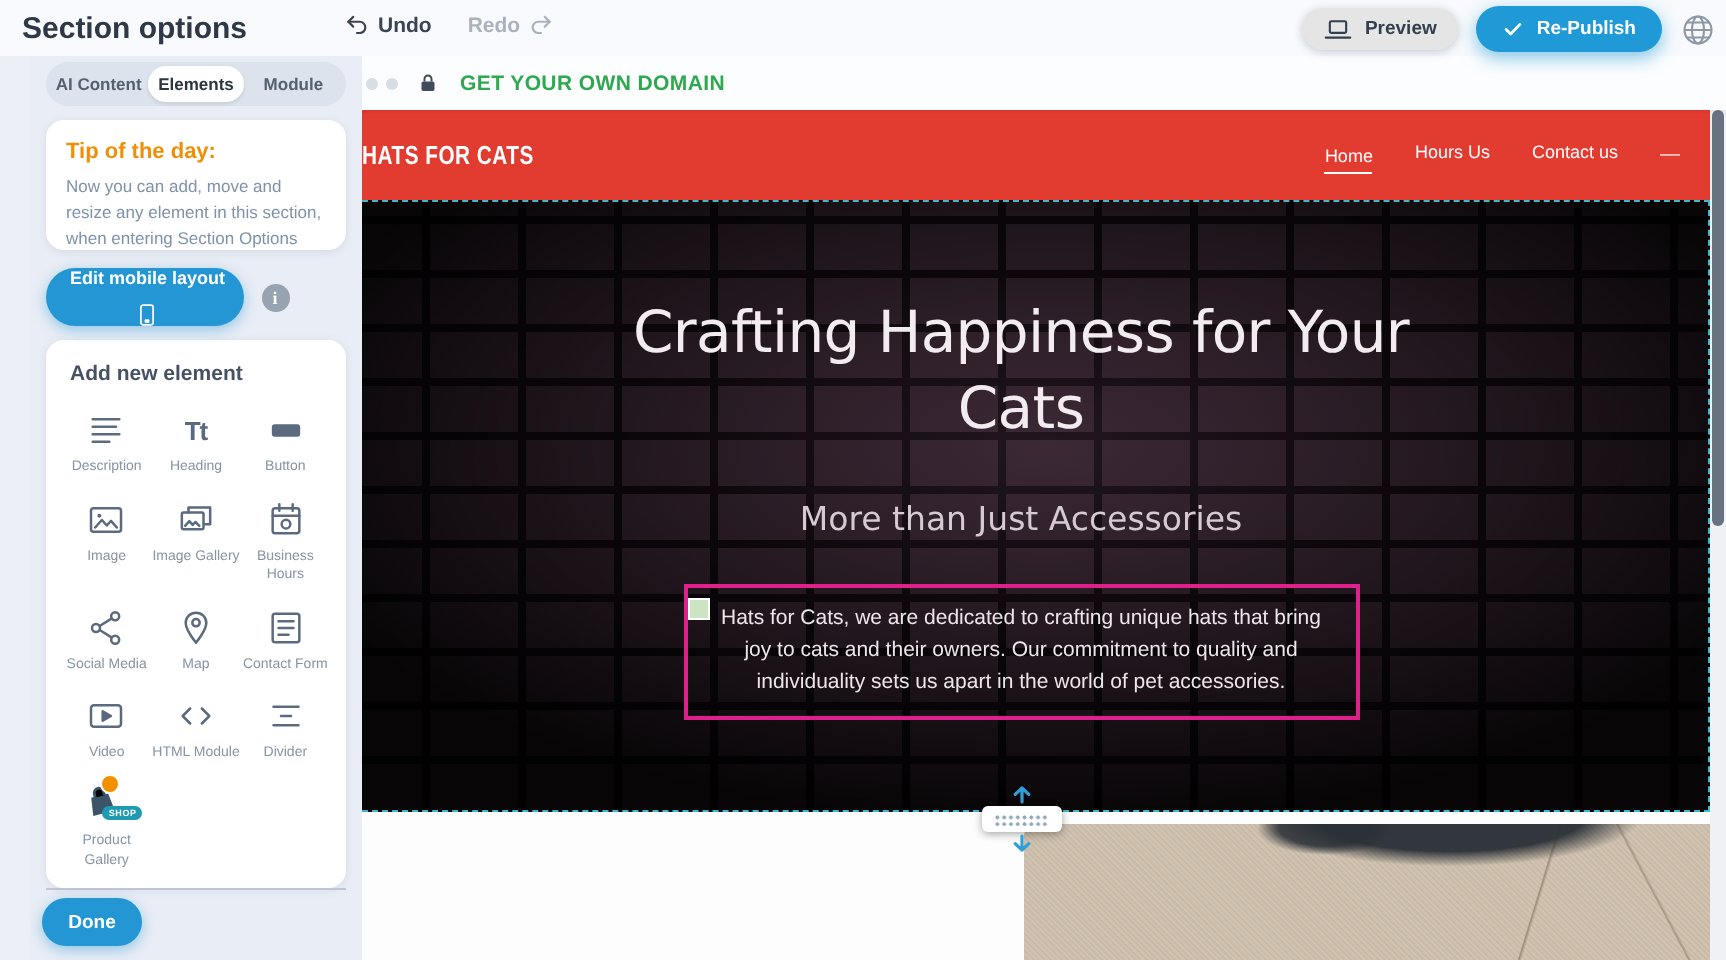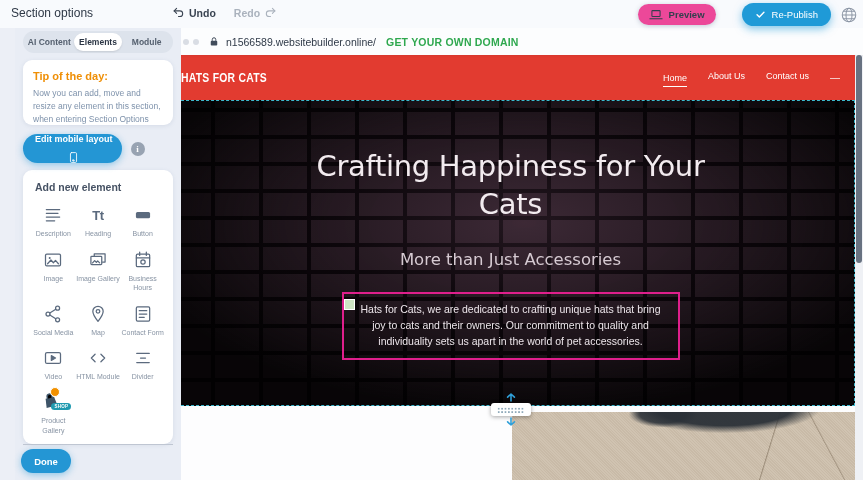--- a/index.html
+++ b/index.html
@@ -1,32 +1,32 @@
 <!DOCTYPE html>
 <html><head>
 <meta charset="utf-8">
 <style>
   * { margin:0; padding:0; box-sizing:border-box; }
   html,body { width:863px; height:480px; overflow:hidden; }
   body { position:relative; font-family:"Liberation Sans",sans-serif; background:#eceff6; }
 
   
   .topbar { position:absolute; top:0; left:0; right:0; height:28px; background:#f8fafd; z-index:6; }
-  .app-title { position:absolute; left:11px; top:6px; font-size:12px; font-weight:normal; color:#2e3846; }
+  .app-title { position:absolute; left:11px; top:6px; font-size:15px; font-weight:bold; color:#2e3846; }
   .history { position:absolute; left:172px; top:6px; display:flex; gap:18px; align-items:center; }
   .hist-btn { display:flex; align-items:center; gap:4px; font-size:10.5px; font-weight:bold; cursor:pointer; }
   .hist-btn.enabled { color:#3a4452; }
   .hist-btn.disabled { color:#aab2bd; }
   .top-right { position:absolute; right:5px; top:3px; display:flex; gap:9px; align-items:center; }
-  .preview-btn { height:21px; padding:0 11px; background:#ec4899; border-radius:11px;
+  .preview-btn { height:21px; padding:0 11px; background:#e5e5e5; border-radius:11px;
     box-shadow:0 1px 5px rgba(60,80,110,.28); display:flex; align-items:center; gap:6px;
     font-size:9.5px; font-weight:bold; color:#333f4e; cursor:pointer; }
   .republish-btn { height:23px; padding:0 13px; background:#1f9ad7; border-radius:12px;
     box-shadow:0 3px 9px rgba(31,154,215,.55); display:flex; align-items:center; gap:6px;
-    font-size:9.5px; font-weight:normal; color:#fff; cursor:pointer;margin-left:17px; }
+    font-size:9.5px; font-weight:bold; color:#fff; cursor:pointer; }
   .globe { width:18px; height:18px; cursor:pointer; }
 
   
   .sidebar { position:absolute; top:28px; left:15px; width:166px; bottom:0; background:#e9edf5; z-index:5; }
   .tabbar { margin:3px 8px 0; background:#dde3ec; border-radius:11px; display:flex; padding:2px; }
   .tab { flex:1; text-align:center; font-size:8.5px; font-weight:bold; color:#55606f;
     padding:4px 0; border-radius:9px; cursor:pointer; }
   .tab.active { background:#fff; color:#2b3544; box-shadow:0 1px 2px rgba(0,0,0,.10); }
   .card { margin:7px 8px 0; background:#fff; border-radius:9px; box-shadow:0 1px 4px rgba(110,130,160,.16); }
   .tip-card { padding:10px 10px 0; }
@@ -332,35 +332,34 @@
   <div class="browser-bar">
     <div class="b-dots">
         <span></span>
         <span></span>
         <span></span>
       </div>
     <svg width="12" height="13" viewBox="0 0 24 24">
       <rect x="5.5" y="10.5" width="13" height="9.5" rx="1.8" style="fill:#414c5b"></rect>
       <path d="M8.5 10.5V8a3.5 3.5 0 0 1 7 0v2.5" style="fill:none;stroke:#414c5b;stroke-width:2"></path>
     </svg>
-    <span class="url-text">n1566589.websitebuilder.online/</span>
     <span class="domain-link">GET YOUR OWN DOMAIN</span>
   </div>
 
   <div class="scrollbar">
     <div class="scroll-thumb"></div>
   </div>
 
   <div class="site">
 
     <div class="site-header">
       <div class="logo">HATS FOR CATS</div>
       <div class="site-nav">
         <span class="nav-item active">Home</span>
-        <span class="nav-item">About Us</span>
+        <span class="nav-item">Hours Us</span>
         <span class="nav-item">Contact us</span>
         <span class="nav-more">—</span>
       </div>
     </div>
 
     <div class="hero">
       <div class="hero-heading">Crafting Happiness for Your Cats</div>
       <div class="hero-sub">More than Just Accessories</div>
       <div class="hero-textbox">
         <span class="drag-handle"></span>

